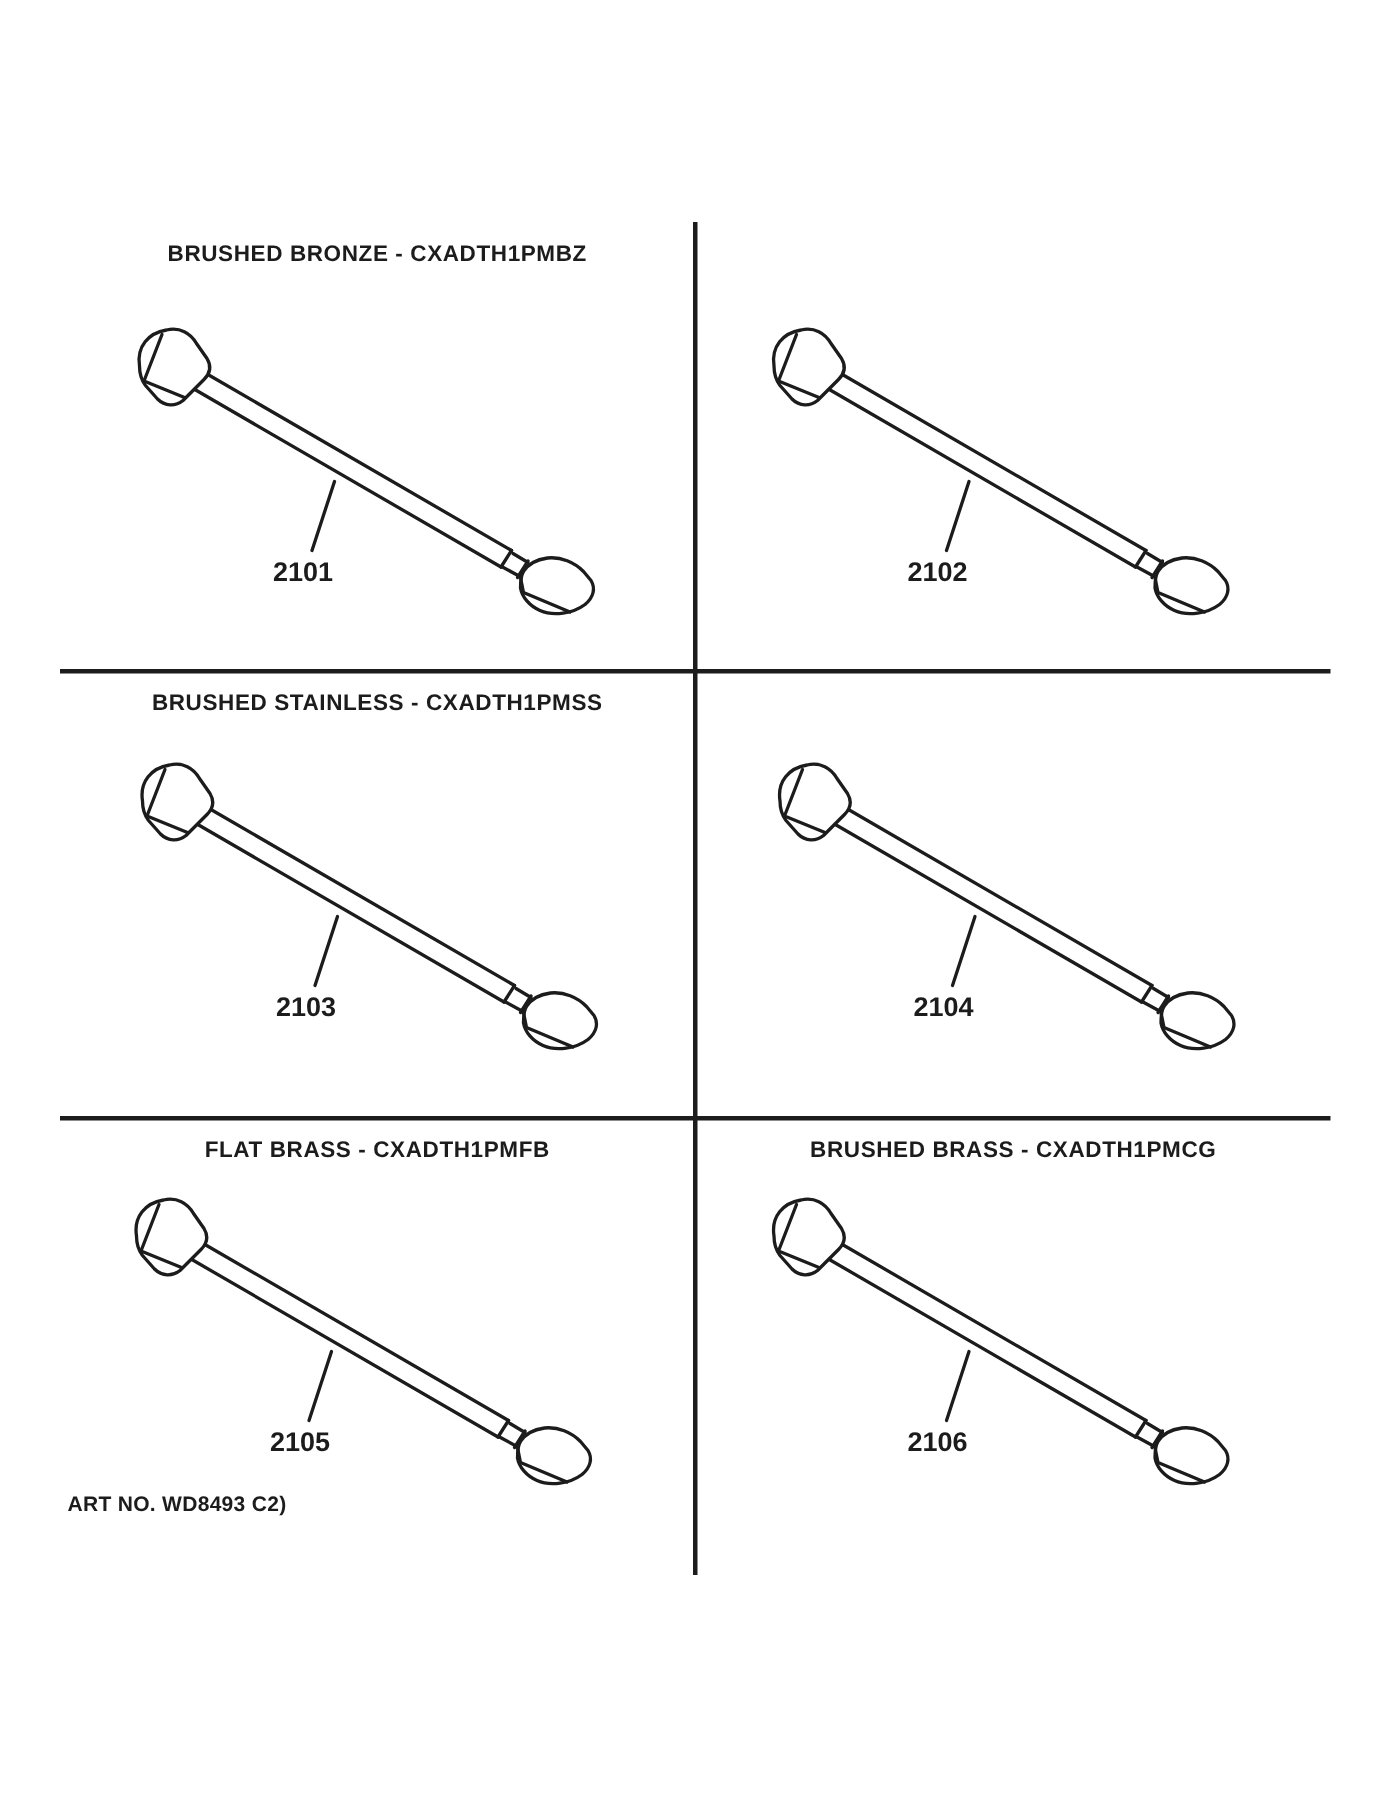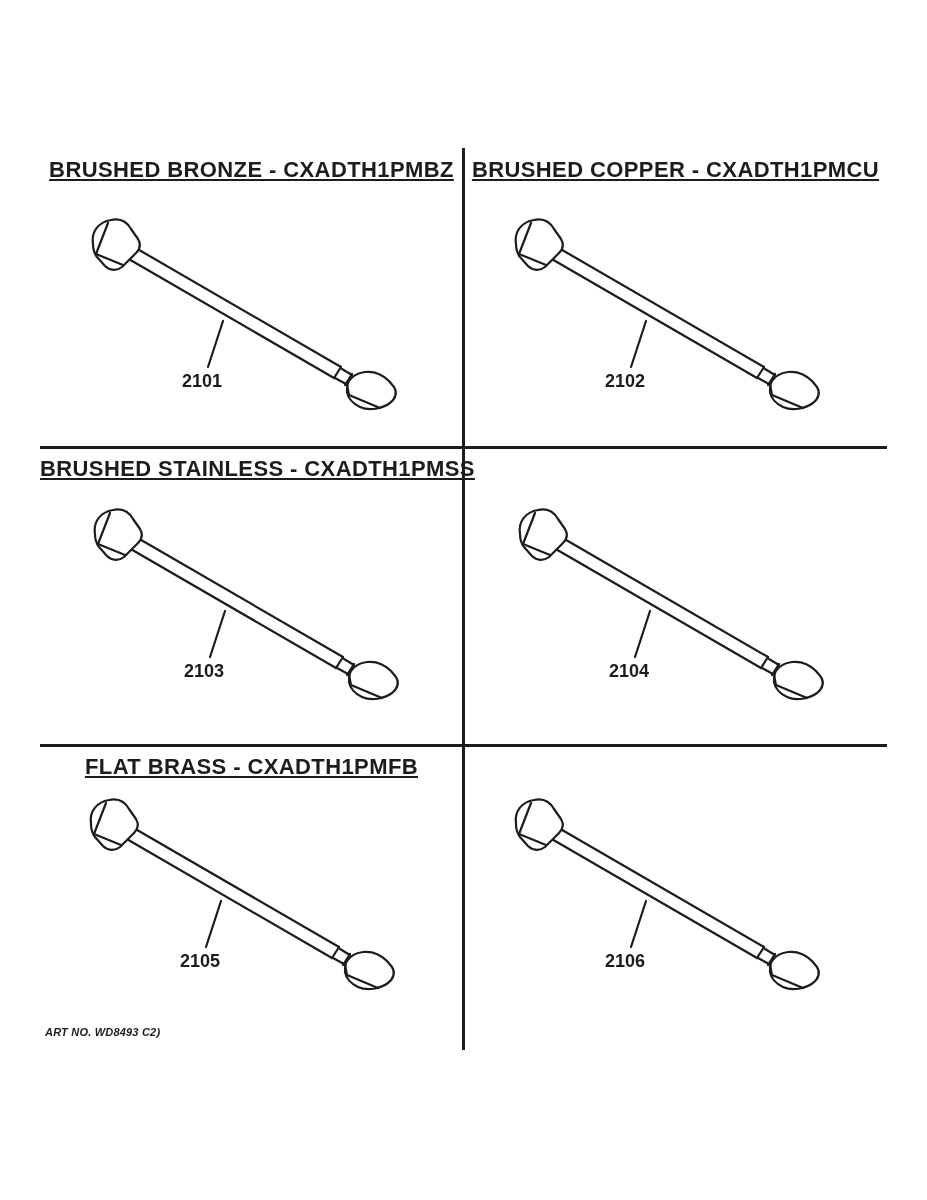--- a/index.html
+++ b/index.html
@@ -22,25 +22,24 @@
     left:40px;width:847px;height:3px;
     background:#1c1c1c;
   }
   .hdivider.h1{top:446px;}
   .hdivider.h2{top:744px;}
   .cell-title{
     position:absolute;
     width:423px;
     text-align:center;
     font-weight:bold;
-    font-size:22px;
+    font-size:15px;
     line-height:26px;
     letter-spacing:0.4px;
     white-space:nowrap;
-    text-decoration:underline;
   }
   .col1{left:40px;}
   .col2{left:464px;}
   .row1t{top:157px;}
   .row2t{top:456px;}
   .row3t{top:754px;}
   .handle{
     position:absolute;
     width:330px;height:210px;
   }
@@ -51,25 +50,24 @@
   .h5p{left:79px; top:795px;}
   .h6p{left:504px;top:795px;}
   .part-label{
     font-family:"Liberation Sans", sans-serif;
     font-weight:bold;
     font-size:18px;
     fill:#1c1c1c;
   }
   .art-no{
     position:absolute;
-    left:45px;top:1026px;
+    left:45px;top:994px;
     font-weight:bold;
-    font-size:11px;
+    font-size:14px;
     letter-spacing:0.2px;
-    font-style:italic;
   }
   .defs-holder{position:absolute;width:0;height:0;overflow:hidden;}
 </style>
 </head>
 <body>
 
 <div class="page">
 
   <svg class="defs-holder" aria-hidden="true">
     <defs>
@@ -94,23 +92,23 @@
         <path d="M142,106 L127,152"></path>
       </g>
     </defs>
   </svg>
 
   <div class="vdivider"></div>
   <div class="hdivider h1"></div>
   <div class="hdivider h2"></div>
 
   <div class="cell-title col1 row1t">BRUSHED BRONZE - CXADTH1PMBZ</div>
-  <div class="cell-title col2 row1t">BRUSHED COPPER - CXADTH1PMCU</div>
   <div class="cell-title col1 row2t">BRUSHED STAINLESS - CXADTH1PMSS</div>
   <div class="cell-title col1 row3t">FLAT BRASS - CXADTH1PMFB</div>
+  <div class="cell-title col2 row3t">BRUSHED BRASS - CXADTH1PMCG</div>
 
   <svg class="handle h1p" viewBox="0 0 330 210">
     <use href="#handle-art"></use>
     <text class="part-label" x="121" y="172" text-anchor="middle">2101</text>
   </svg>
 
   <svg class="handle h2p" viewBox="0 0 330 210">
     <use href="#handle-art"></use>
     <text class="part-label" x="121" y="172" text-anchor="middle">2102</text>
   </svg>

